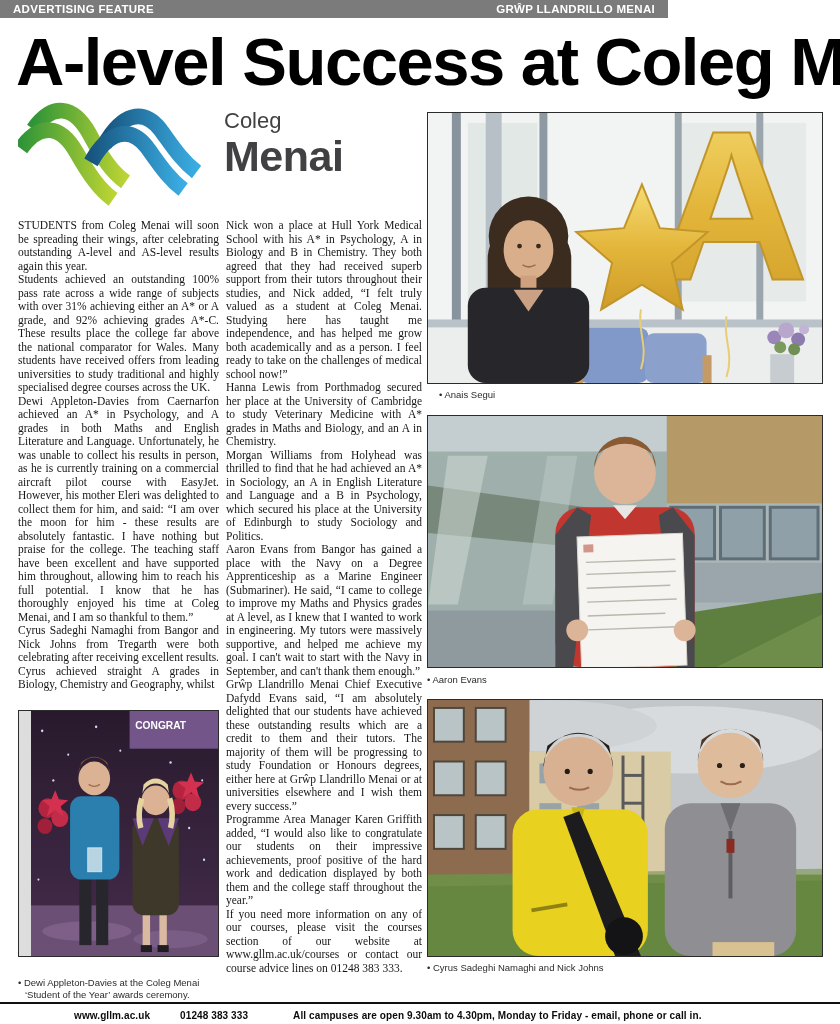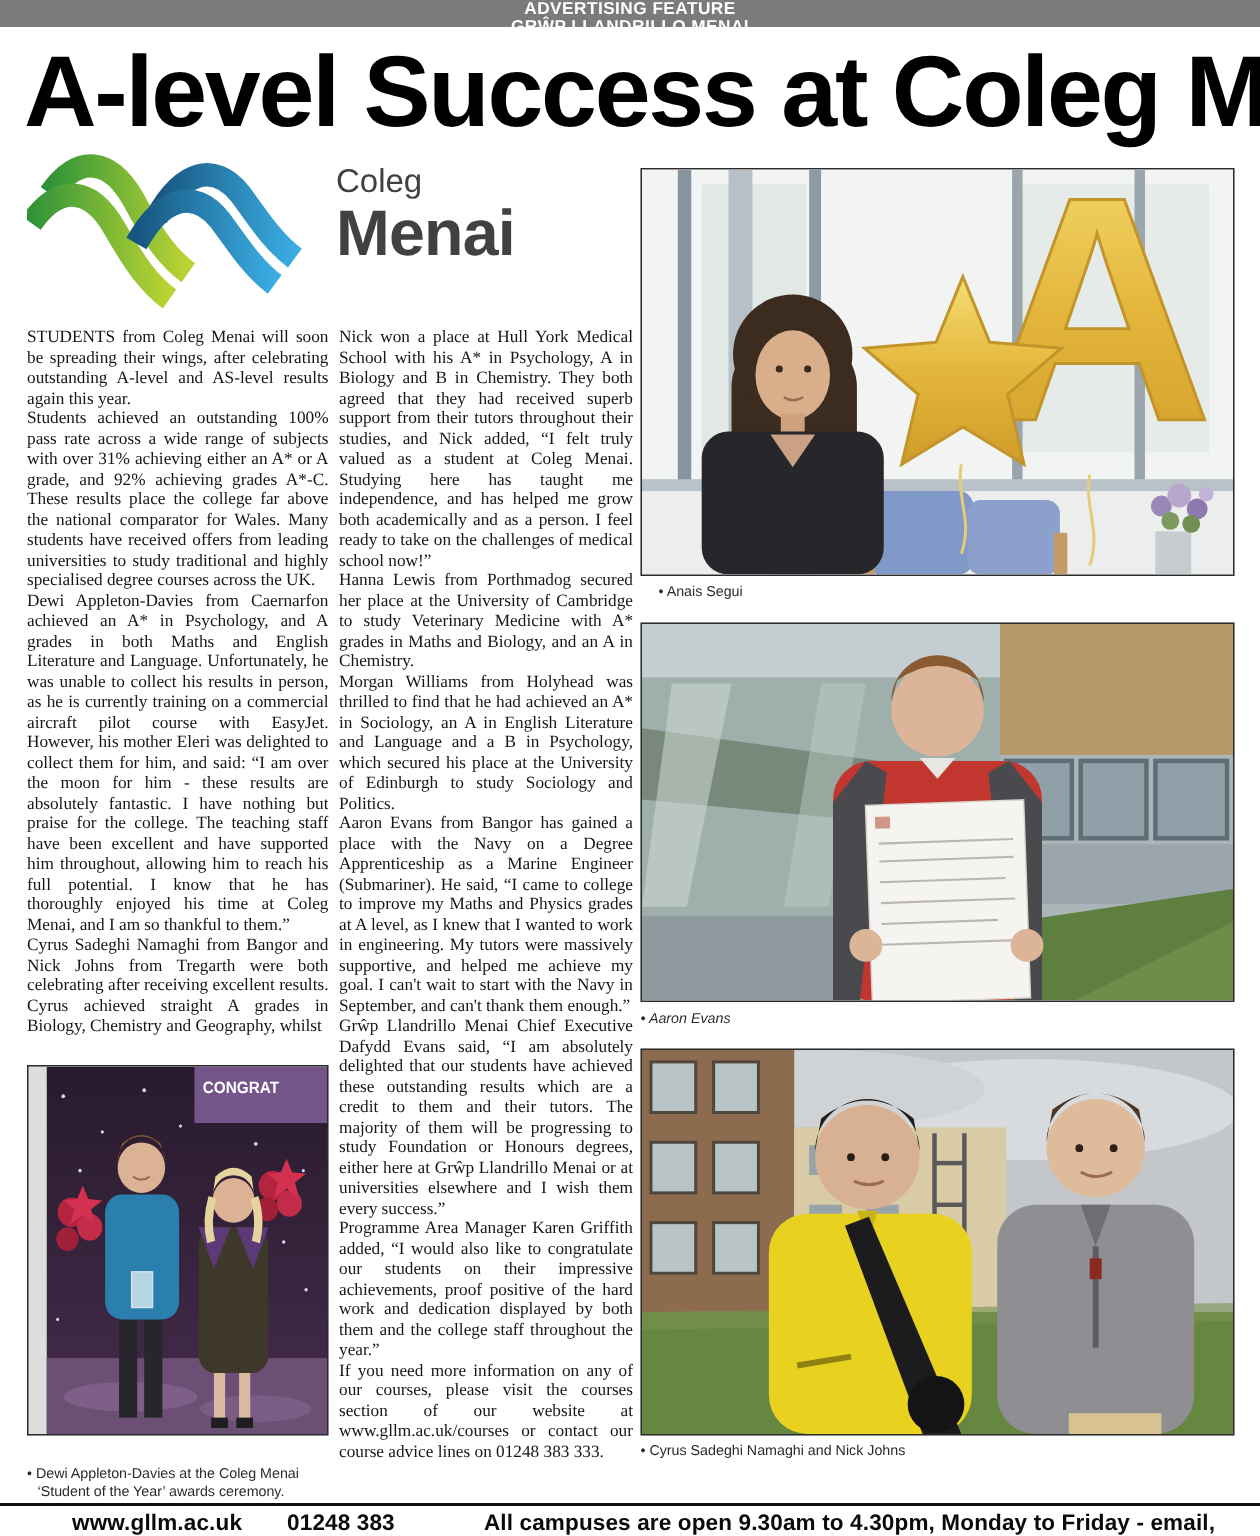--- a/index.html
+++ b/index.html
@@ -3,24 +3,24 @@
 <meta charset="utf-8">
 <style>
   * { margin:0; padding:0; box-sizing:border-box; }
   html,body { background:#e9e9e9; }
   .page {
     position:relative; width:840px; height:1024px; margin:0 auto;
     background:#ffffff; overflow:hidden;
     font-family:"Liberation Sans", sans-serif; color:#141414;
   }
   .masthead {
-    position:absolute; left:0; top:0; width:840px; height:18px;
+    position:absolute; left:0; top:0; width:668px; height:18px;
     background:#7b7b7b; color:#ffffff;
     display:flex; justify-content:space-between; align-items:center;
-    padding:0 13px; font-size:11.5px; font-weight:bold; letter-spacing:0.3px;flex-direction:column;
+    padding:0 13px; font-size:11.5px; font-weight:bold; letter-spacing:0.3px;
   }
   .headline {
     position:absolute; left:16px; top:24px; width:810px;
     font-size:67px; font-weight:bold; letter-spacing:-1.5px; color:#000000;
     font-family:"Liberation Sans", sans-serif; line-height:1.12; white-space:nowrap;text-align:right;
   }
   .logo-wave { position:absolute; left:18px; top:100px; width:192px; height:112px; }
   .logo-text { position:absolute; left:224px; top:110px; color:#414042; line-height:1; }
   .logo-text .l1 { font-size:22px; font-weight:400; margin-bottom:3px; }
   .logo-text .l2 { font-size:43px; font-weight:bold; letter-spacing:-0.5px; }
@@ -38,28 +38,28 @@
   .photo svg { display:block; width:100%; height:100%; }
   #photo-anais  { left:427px; top:112px; width:396px; height:272px; }
   #photo-aaron  { left:427px; top:415px; width:396px; height:253px; }
   #photo-cyrus  { left:427px; top:699px; width:396px; height:258px; }
   #photo-awards { left:18px;  top:710px; width:201px; height:247px;padding-left:12px; }
   .caption {
     position:absolute; font-size:9.5px; color:#2b2b2b; line-height:1.3;
     font-family:"Liberation Sans", sans-serif;
   }
   #caption-anais  { left:439px; top:389px; width:390px; }
-  #caption-aaron  { left:427px; top:674px; width:390px;font-style:italic; }
+  #caption-aaron  { left:427px; top:674px; width:390px; }
   #caption-cyrus  { left:427px; top:962px; width:390px; }
   #caption-awards { left:18px;  top:948px; width:202px; padding-left:7px; text-indent:-7px;margin-top:29px; }
   .footer-rule { position:absolute; left:0; top:1002px; width:840px; height:2px; background:#101010; }
   .footer {
     position:absolute; left:0; top:1007px; width:840px; height:17px;
-    display:flex; font-weight:bold; font-size:15px; color:#0b0b0b;
-    padding-left:48px; letter-spacing:0.1px;
+    display:flex; align-items:center; font-weight:bold; font-size:10px; color:#0b0b0b;
+    padding-left:74px; letter-spacing:0.1px;
   }
   .footer .phone { margin-left:30px; }
   .footer .hours { margin-left:45px; }
 </style>
 </head>
 <body>
 
 <div class="page">
 
   <div class="masthead">

